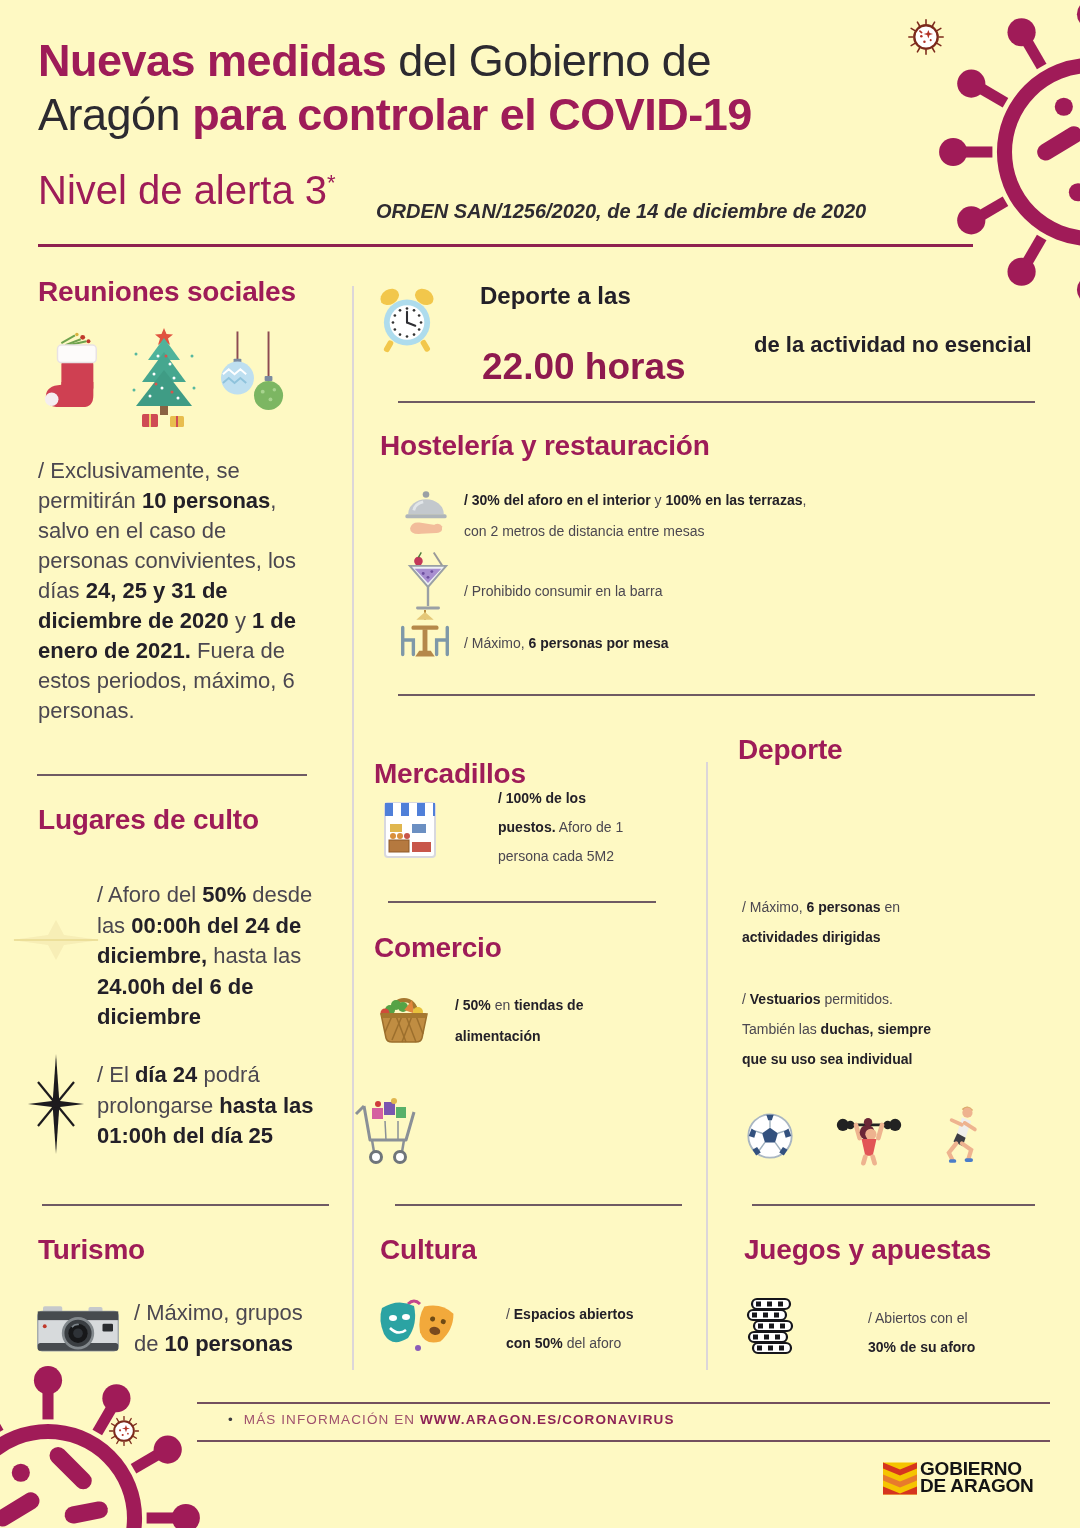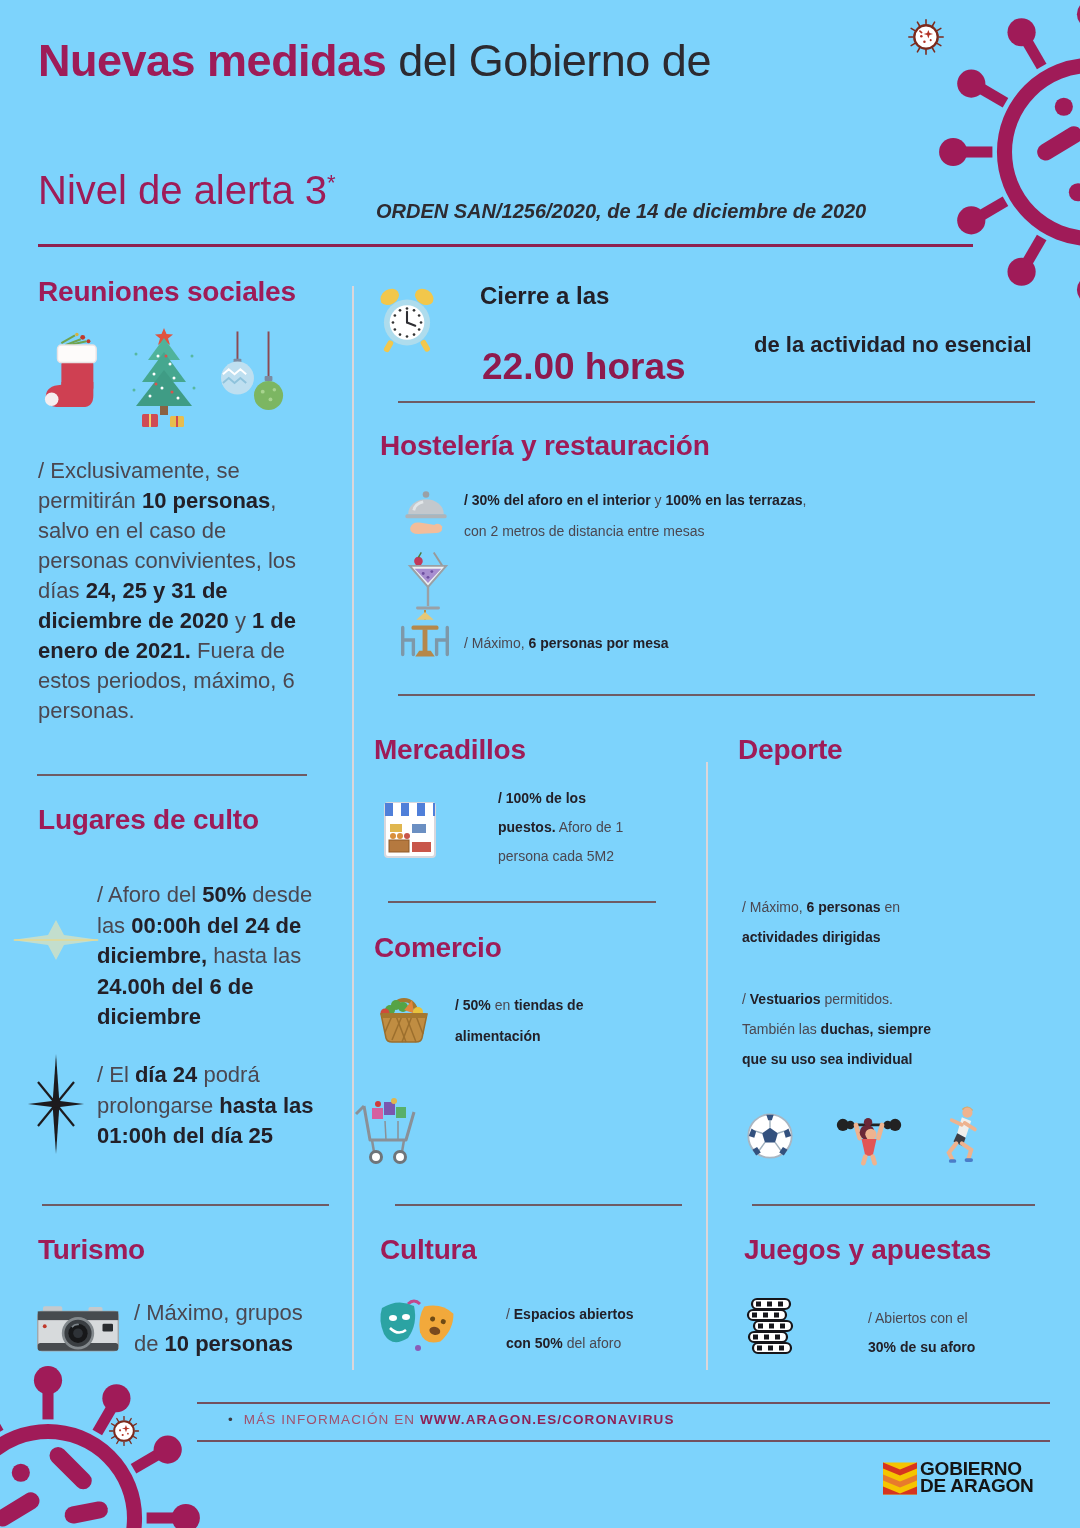--- a/index.html
+++ b/index.html
@@ -1,16 +1,16 @@
 <!DOCTYPE html>
 <html><head>
 <meta charset="utf-8">
 <style>
   html,body{margin:0;padding:0;background:#fff;}
-  .page{position:relative;width:1080px;height:1528px;background:#7dd3fc;overflow:hidden;
+  .page{position:relative;width:1080px;height:1528px;background:#fef9c3;overflow:hidden;
         font-family:"Liberation Sans",sans-serif;color:#4b4750;}
   .abs{position:absolute;}
   .title{position:absolute;left:38px;top:34px;font-size:45px;line-height:54px;letter-spacing:-0.5px;margin:0;}
   .acc{color:#9e1c58;font-weight:700;}
   .tdark{color:#2c2a30;font-weight:400;}
   .alert{position:absolute;left:38px;top:168px;font-size:40px;font-weight:400;color:#9e1c58;}
   .alert sup{font-size:22px;}
   .order{position:absolute;left:376px;top:200px;font-size:20px;font-style:italic;font-weight:700;color:#2e2b31;}
   .sec{position:absolute;margin:0;font-size:28px;font-weight:700;color:#9e1c58;letter-spacing:-0.2px;text-align:right;}
   .item{position:absolute;font-size:14px;line-height:30px;color:#4b4750;white-space:nowrap;}
@@ -104,20 +104,21 @@
         <line x1="222" y1="225" x2="222" y2="233"></line>
       <line x1="233" y1="199" x2="238" y2="194"></line>
         <line x1="211" y1="199" x2="206" y2="194"></line>
       <line x1="233" y1="221" x2="238" y2="226"></line>
         <line x1="211" y1="221" x2="206" y2="226"></line>
     </g>
   </svg>
 
   <h1 class="title">
     <div><span class="acc">Nuevas medidas</span><span class="tdark"> del Gobierno de</span></div>
+    <div><span class="tdark">Aragón </span><span class="acc">para controlar el COVID-19</span></div>
   </h1>
   <div class="alert"><span>Nivel de alerta 3</span><sup>*</sup></div>
   <div class="order">ORDEN SAN/1256/2020, de 14 de diciembre de 2020</div>
   <div class="hline maroon" style="left:38px;top:244px;width:935px"></div>
 
   <div class="vline" style="left:352px;top:286px;height:1084px"></div>
   <div class="vline" style="left:706px;top:762px;height:608px"></div>
 
   <h2 class="sec" style="left:38px;top:276px">Reuniones sociales</h2>
   <svg class="abs" style="left:42px;top:330px" width="62" height="96" viewBox="0 0 64 96">
@@ -203,21 +204,21 @@
         <circle cx="31.5" cy="32.3" r="1.6"></circle>
       <circle cx="40" cy="30" r="1.6"></circle>
         <circle cx="48.5" cy="32.3" r="1.6"></circle>
         <circle cx="54.7" cy="38.5" r="1.6"></circle>
     </g>
     <g stroke="#2e2e33" stroke-width="2.5" stroke-linecap="round">
         <line x1="40" y1="47" x2="40" y2="34"></line>
         <line x1="40" y1="47" x2="50" y2="51"></line>
       </g>
   </svg>
-  <div class="cierre-intro">Cierre a las</div>
+  <div class="cierre-intro">Deporte a las</div>
   <div class="cierre-time">22.00 horas</div>
   <div class="cierre-suffix">de la actividad no esencial</div>
   <div class="hline" style="left:398px;top:401px;width:637px"></div>
 
   <h2 class="sec" style="left:380px;top:430px">Hostelería y restauración</h2>
   <svg class="abs" style="left:402px;top:486px" width="48" height="60" viewBox="0 0 50 64">
     <circle cx="25" cy="9" r="3.5" fill="#9aa0a5"></circle>
     <path d="M6 30 a19 16 0 0 1 38 0 Z" fill="#c3c8cd"></path>
     <path d="M12 26 a14 11 0 0 1 10 -9" fill="none" stroke="#e2e6e9" stroke-width="3"></path>
     <rect x="3" y="30" width="44" height="4.5" rx="2" fill="#aeb4b9"></rect>
@@ -232,35 +233,36 @@
     <polygon points="4,18 42,18 23,40" fill="#eef1f4" stroke="#9aa0a5" stroke-width="2"></polygon>
     <polygon points="9,21 37,21 23,36" fill="#a88fd0"></polygon>
     <g fill="#6d4fa0">
         <circle cx="18" cy="26" r="1.5"></circle>
         <circle cx="27" cy="24" r="1.5"></circle>
         <circle cx="23" cy="30" r="1.5"></circle>
       </g>
     <line x1="23" y1="40" x2="23" y2="60" stroke="#9aa0a5" stroke-width="2.5"></line>
     <line x1="12" y1="62" x2="34" y2="62" stroke="#9aa0a5" stroke-width="3" stroke-linecap="round"></line>
   </svg>
+  <div class="item" style="left:464px;top:576px"><span>/ Prohibido consumir en la barra</span></div>
   <svg class="abs" style="left:394px;top:608px" width="62" height="64" viewBox="0 0 64 66">
     <line x1="32" y1="2" x2="32" y2="12" stroke="#b98a3c" stroke-width="2"></line>
     <polygon points="23,12 41,12 32,4" fill="#e5c878"></polygon>
     <rect x="18" y="18" width="28" height="4.5" rx="2" fill="#b5884a"></rect>
     <rect x="29.5" y="22" width="5" height="24" fill="#b5884a"></rect>
     <polygon points="22,50 42,50 38,44 26,44" fill="#b5884a"></polygon>
     <g fill="none" stroke="#7e98a8" stroke-width="3.5" stroke-linecap="round">
       <path d="M9 20 V48 M9 33 H20 V48"></path>
         <path d="M55 20 V48 M55 33 H44 V48"></path>
     </g>
   </svg>
   <div class="item" style="left:464px;top:628px"><span>/  Máximo, </span><span class="b">6 personas por mesa</span></div>
   <div class="hline" style="left:398px;top:694px;width:637px"></div>
 
-  <h2 class="sec" style="left:374px;top:734px">Mercadillos</h2>
+  <h2 class="sec" style="left:374px;top:758px">Mercadillos</h2>
   <svg class="abs" style="left:382px;top:798px" width="56" height="62" viewBox="0 0 56 62">
     <rect x="3" y="5" width="50" height="54" rx="3" fill="#fff" stroke="#d8d8de" stroke-width="2"></rect>
     <rect x="3" y="5" width="50" height="13" fill="#4f7fd9"></rect>
     <rect x="11" y="5" width="8" height="13" fill="#fff"></rect>
       <rect x="27" y="5" width="8" height="13" fill="#fff"></rect>
       <rect x="43" y="5" width="8" height="13" fill="#fff"></rect>
     <rect x="8" y="26" width="12" height="8" fill="#e0b64e"></rect>
     <rect x="30" y="26" width="14" height="9" fill="#6b8fc2"></rect>
     <g fill="#d98f3c">
         <circle cx="11" cy="38" r="3"></circle>

